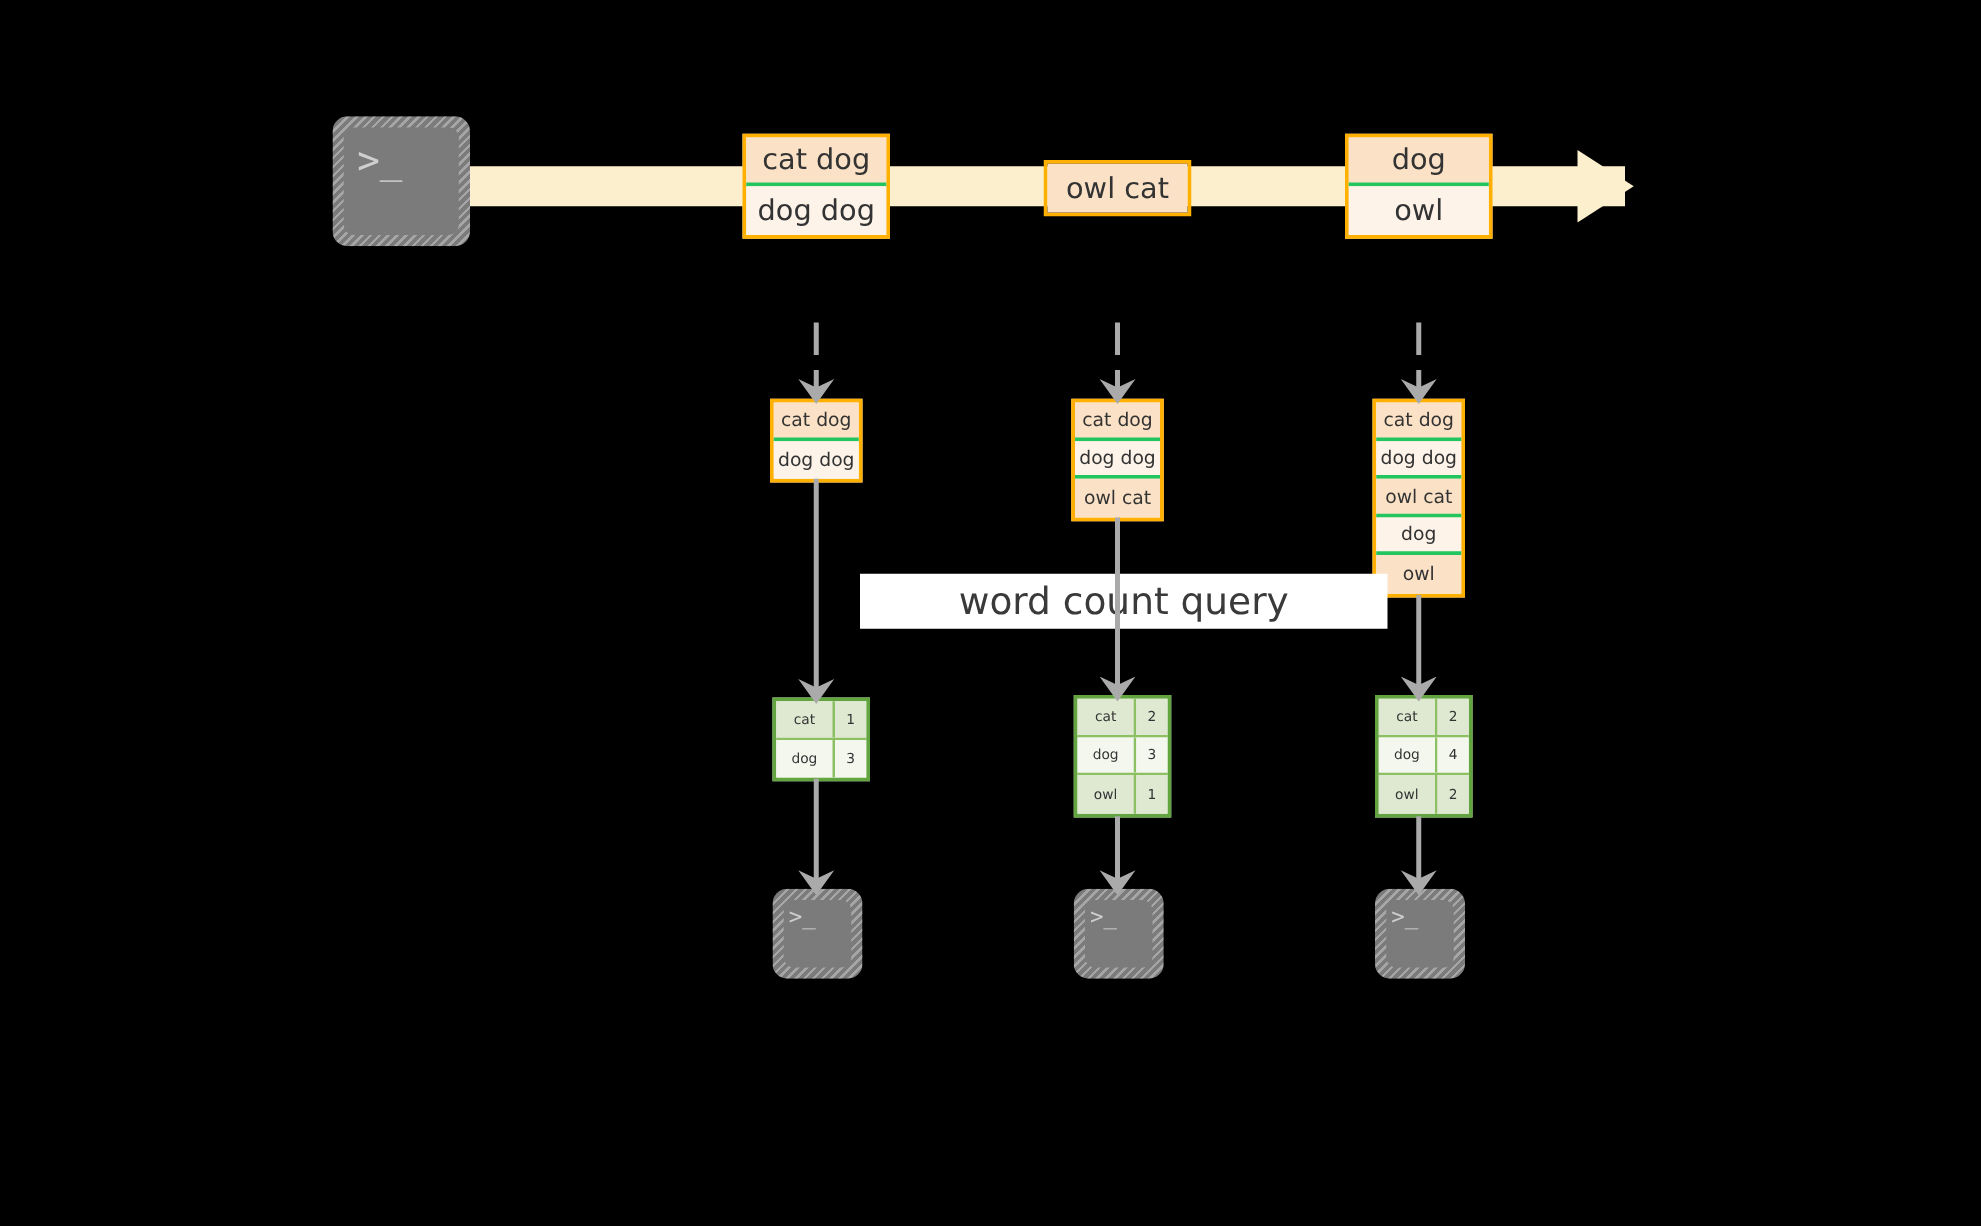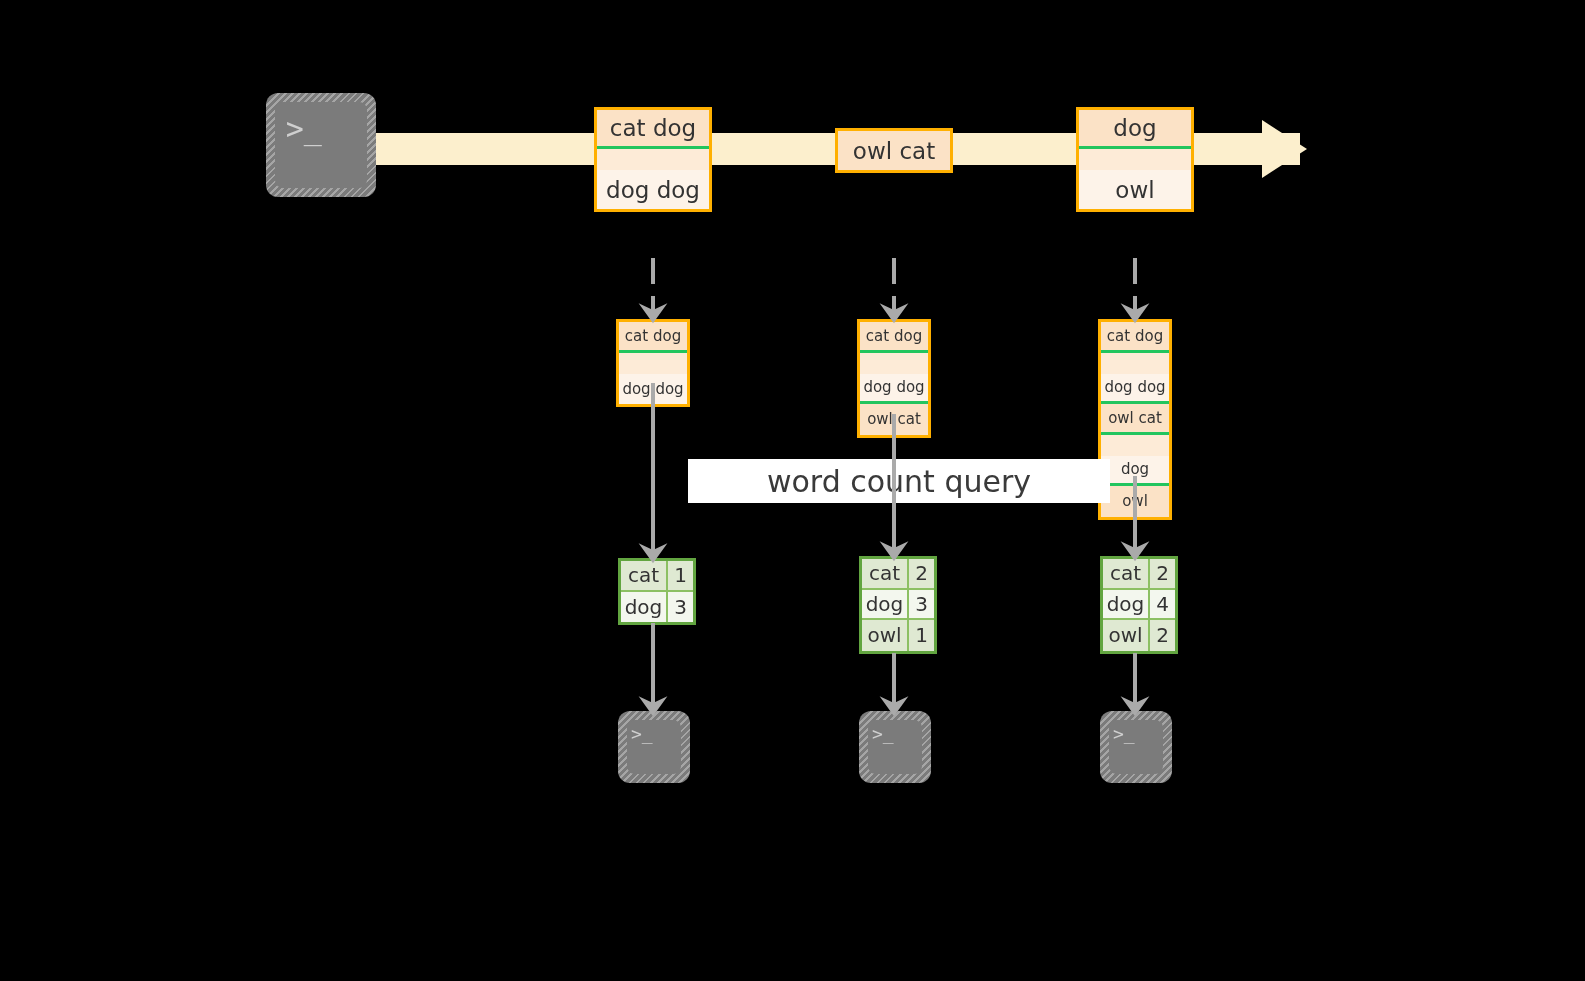--- a/index.html
+++ b/index.html
@@ -75,21 +75,21 @@
     box-sizing: border-box;
     display: flex;
     align-items: center;
     justify-content: center;
     color: #333333;
     border-bottom: 3px solid #22c55e;
     background: #fbe2c6;
     white-space: nowrap;
   }
   .rec-row:last-child { border-bottom: none; }
-  .rec-row.alt { background: #fdf3e9; margin-top: 21px; }
+  .rec-row.alt { background: #fdf3e9; }
 
   .rec-stack.top .rec-row { font-size: 23px; height: 39px; }
   .rec-stack.mid .rec-row { font-size: 15px; height: 30.5px; }
 
   
   .res-table {
     position: absolute;
     box-sizing: border-box;
     border: 3px solid #62a540;
     background: #eef4e6;
@@ -101,21 +101,21 @@
     box-sizing: border-box;
     border-bottom: 2px solid #8cc063;
     height: 30.5px;
   }
   .res-row:last-child { border-bottom: none; }
   .res-word, .res-count {
     box-sizing: border-box;
     display: flex;
     align-items: center;
     justify-content: center;
-    font-size: 20px;
+    font-size: 11px;
     color: #333333;
     background: #dfe9d2;
   }
   .res-row.alt .res-word, .res-row.alt .res-count { background: #f3f7ee; }
   .res-word { width: 47px; border-right: 2px solid #8cc063; }
   .res-count { width: 25px; }
 
   
   .query-label {
     position: absolute;

